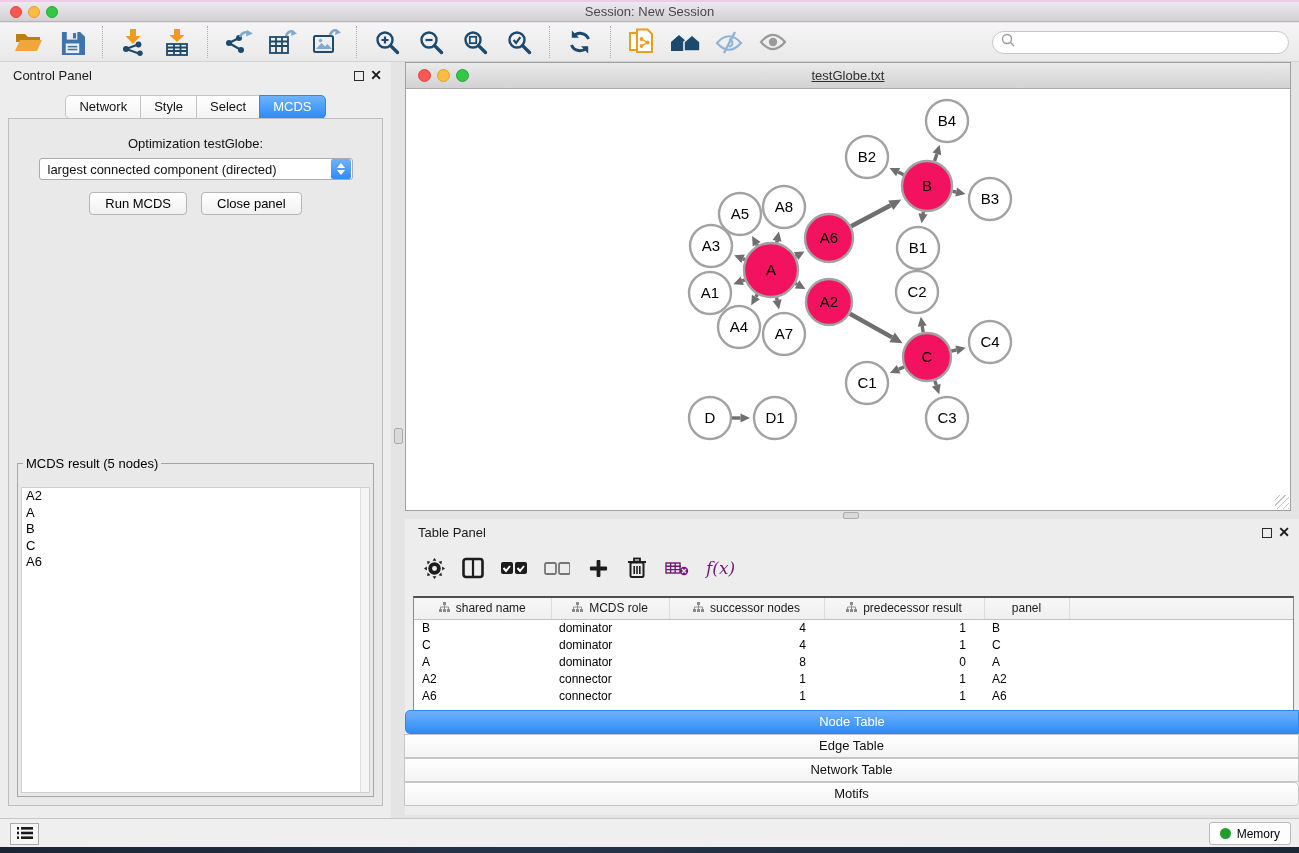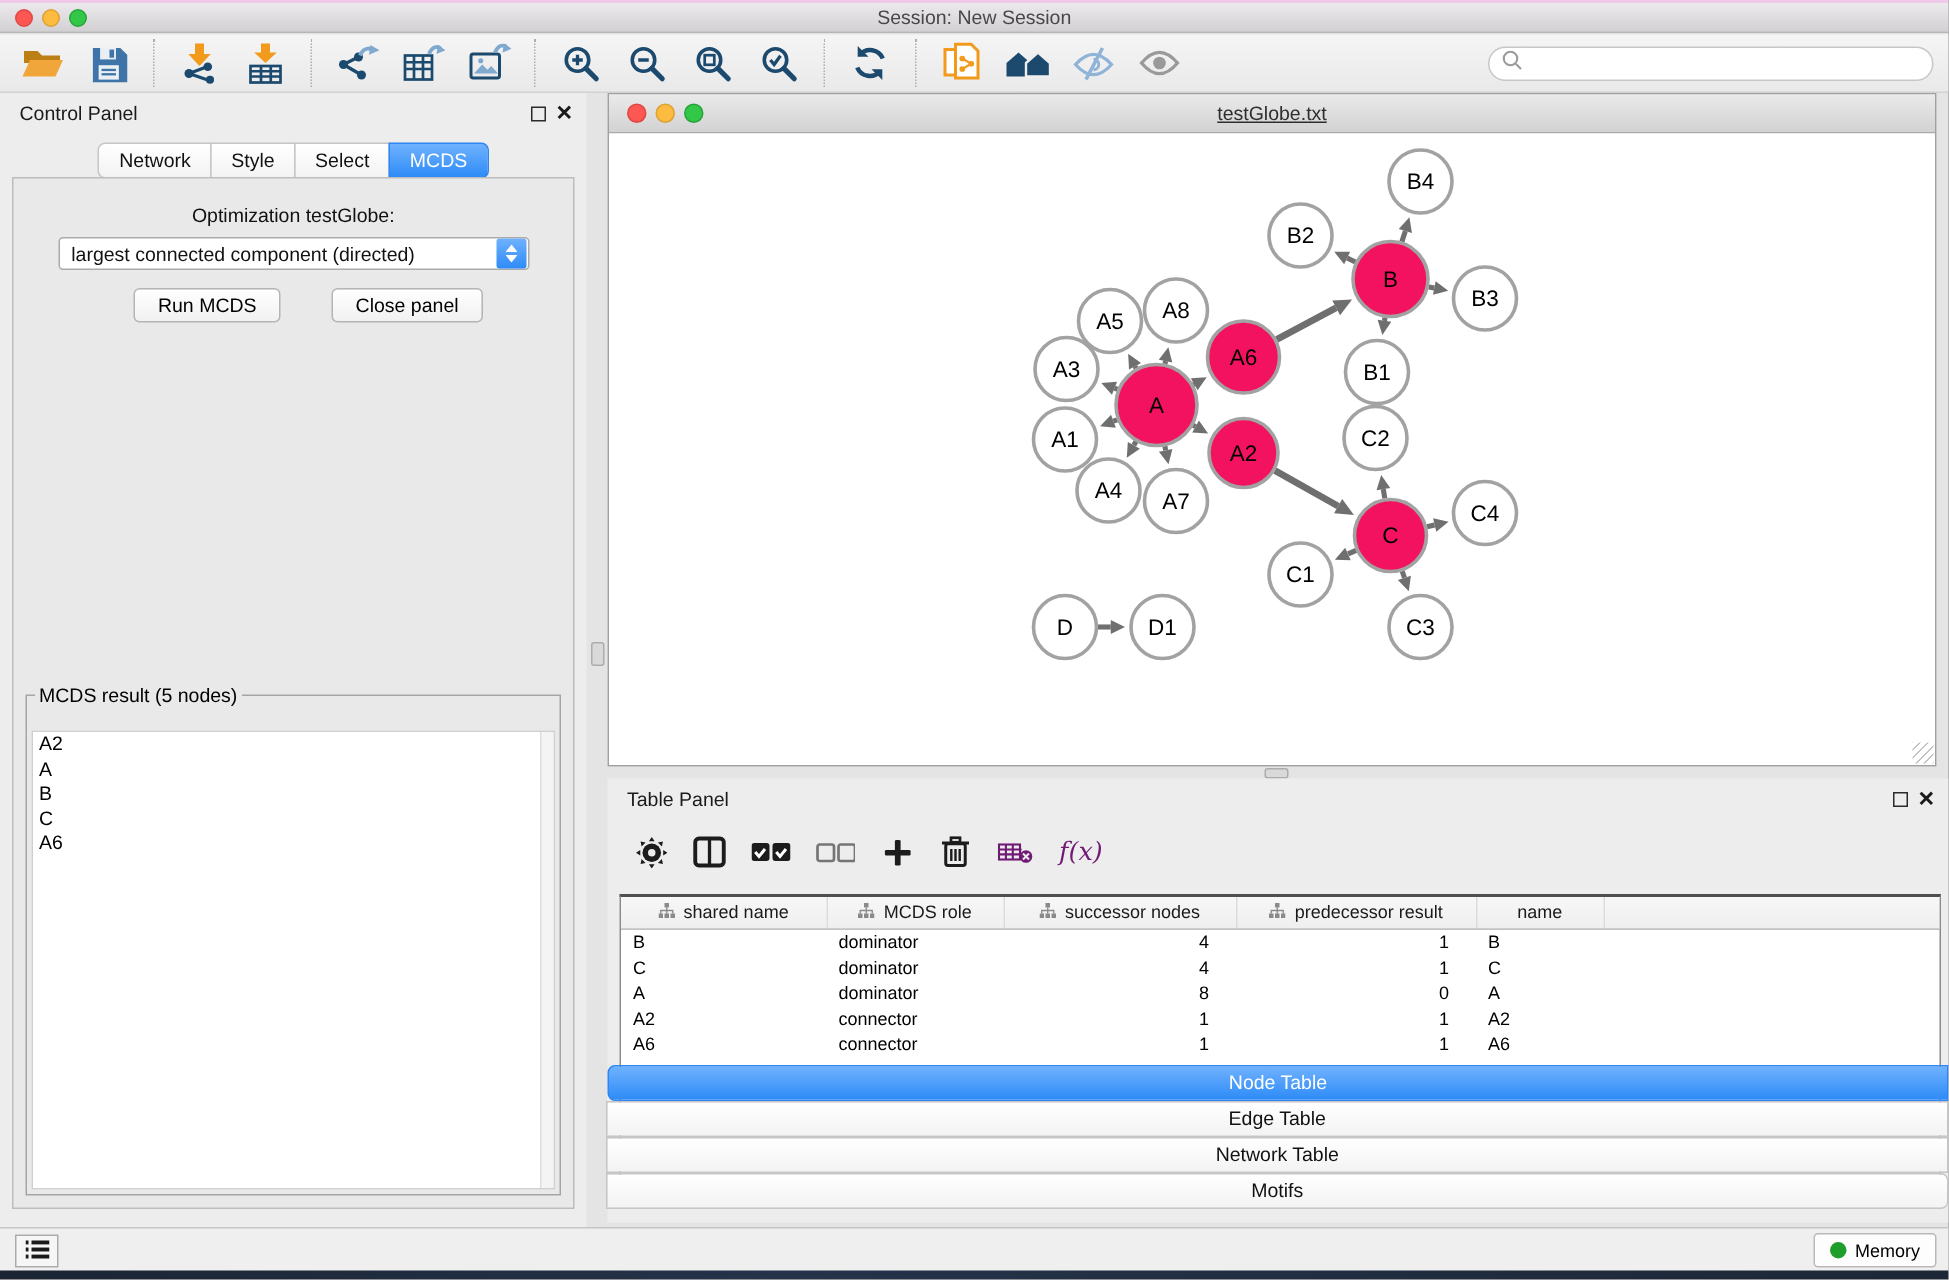--- a/index.html
+++ b/index.html
@@ -43,21 +43,21 @@
              border:1px solid #BDBDBD; background:#E9E9E9; }
   .opt-label { text-align:center; margin-top:17px; font-size:13px; }
   .combo { display:flex; align-items:center; width:314px; height:22px; background:#fff;
            border:1px solid #ABABAB; border-radius:3px; margin:7px auto 0; cursor:pointer; }
   .combo-text { flex:1; font-size:13px; padding-left:8px; white-space:nowrap; overflow:hidden; }
   .combo-btn { width:20px; height:20px; margin-right:1px; background:linear-gradient(#6FB2FE,#2E8BF7);
                border-radius:2px; display:flex; flex-direction:column; align-items:center;
                justify-content:center; gap:2px; }
   .btn-row { display:flex; justify-content:center; gap:14px; margin-top:12px; }
   .btn { height:23px; padding:0 15px; font-size:13px; background:linear-gradient(#FFFFFF,#F1F1F1);
-         border:1px solid #B5B5B5; border-radius:4px; cursor:pointer;margin-left:20px; }
+         border:1px solid #B5B5B5; border-radius:4px; cursor:pointer; }
   .mcds-box { position:absolute; left:8px; right:8px; top:337px; bottom:8px;
               border:1px solid #A5A5A5; background:#E9E9E9; padding:0 3px 3px; }
   .mcds-box legend { font-size:13px; padding:0 3px; margin-left:2px; color:#000; }
   .mcds-list { position:absolute; left:3px; right:3px; top:16px; bottom:3px; background:#fff;
                border:1px solid #CFCFCF; overflow:hidden; }
   .mcds-item { font-size:13px; line-height:16.5px; padding-left:4px; color:#000; }
   .mcds-scroll { position:absolute; right:0; top:0; bottom:0; width:9px; background:#F4F4F4; border-left:1px solid #DDD; }
   
   .net-window { position:absolute; left:405px; top:62px; width:886px; height:449px;
                 border:1px solid #A0A0A0; background:#fff; }
@@ -605,21 +605,21 @@
                 </svg><span>successor nodes</span></th>
               <th><svg class="hicon" width="11" height="11" viewBox="0 0 11 11">
                   <g fill="#8A8A8A">
                     <rect x="4" y="0" width="3" height="3"></rect>
                     <rect x="0" y="7" width="3" height="3"></rect>
                     <rect x="4" y="7" width="3" height="3"></rect>
                     <rect x="8" y="7" width="3" height="3"></rect>
                   </g>
                   <path d="M5.5 3v2M1.5 7V5h8v2M5.5 5v2" stroke="#8A8A8A" stroke-width="0.9" fill="none"></path>
                 </svg><span>predecessor result</span></th>
-              <th><span>name</span></th>
+              <th><span>panel</span></th>
               <th class="filler"></th>
             </tr>
           </thead>
         <tbody id="table-body">
             <tr>
               <td>B</td>
               <td>dominator</td>
               <td class="num">4</td>
               <td class="num">1</td>
               <td>B</td>

